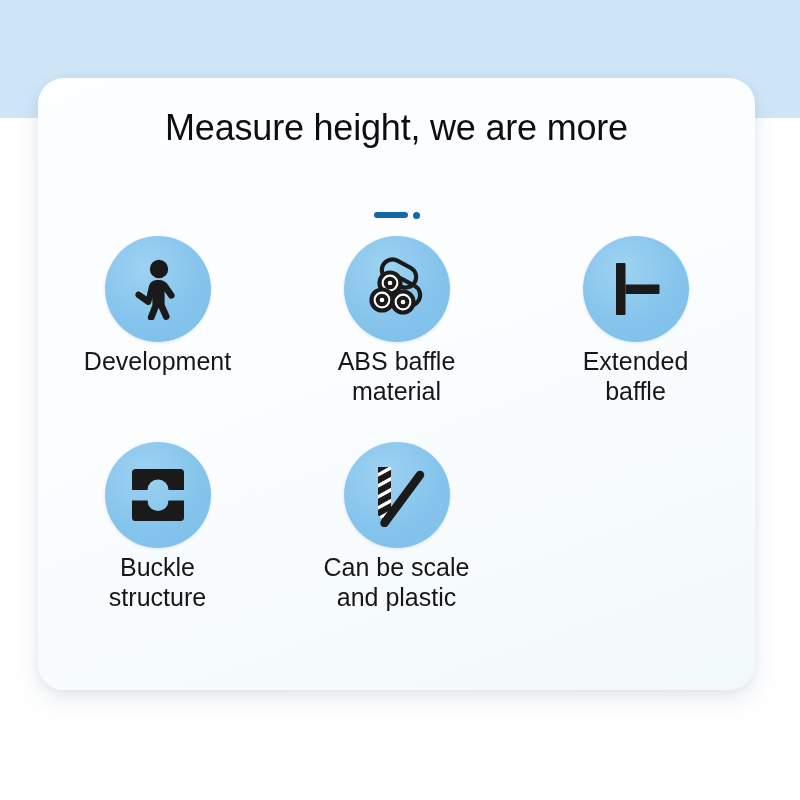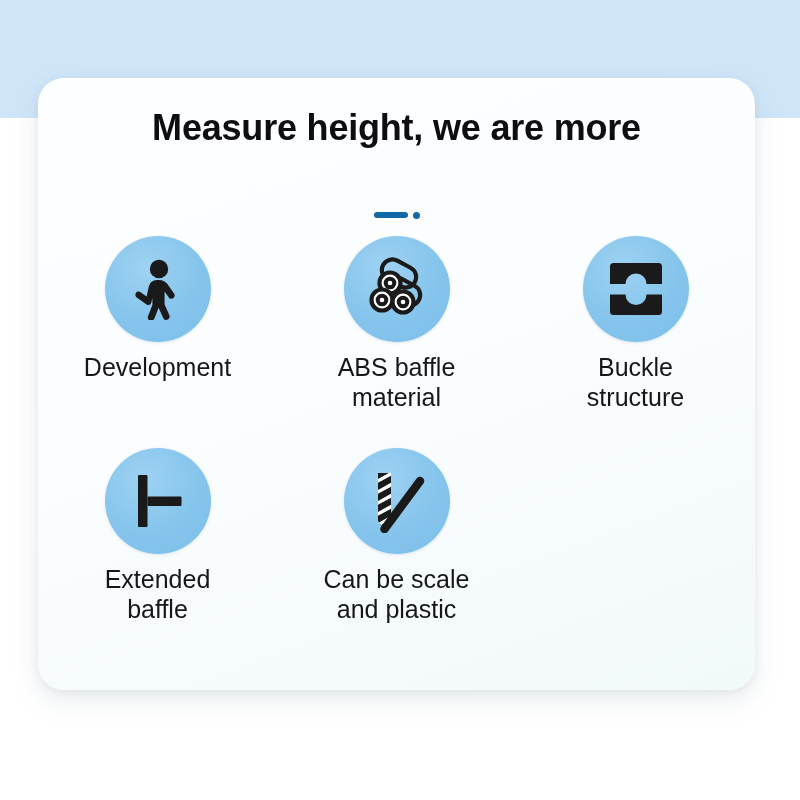--- a/index.html
+++ b/index.html
@@ -17,21 +17,21 @@
   #card{
     position:absolute;left:38px;top:78px;width:717px;height:612px;
     background:linear-gradient(160deg,#fdfeff 0%,#fbfdfe 45%,#f2f9fb 100%);
     border-radius:26px;
     box-shadow:0 10px 26px rgba(120,140,160,.17), 0 2px 8px rgba(120,140,160,.10);
   }
   #heading{
     position:absolute;left:0;top:28px;width:717px;
     text-align:center;
     font-size:36px;line-height:44px;
-    font-weight:700;
+    font-weight:400;
     color:#0e0e10;
     letter-spacing:-.2px;
     font-stretch:condensed;
   }
   #heading .ln{display:block;}
   #divider{
     position:absolute;left:0;top:132px;width:717px;height:10px;
     display:flex;align-items:center;justify-content:center;gap:5px;
   }
   #divider .bar{width:34px;height:6px;border-radius:3px;background:#1368a8;}
@@ -43,21 +43,21 @@
   }
   .cell{display:flex;flex-direction:column;align-items:center;}
   .circle{
     width:106px;height:106px;border-radius:50%;
     background:radial-gradient(circle at 38% 30%, #9ed2f2 0%, #85c4ec 55%, #7cbfea 100%);
     display:flex;align-items:center;justify-content:center;
     box-shadow:0 1px 3px rgba(90,130,160,.18);
   }
   .circle svg{display:block;}
   .label{
-    margin-top:10px;
+    margin-top:4px;
     text-align:center;
     font-size:25px;line-height:30px;
     color:#171719;
     font-weight:400;
     font-stretch:condensed;
     max-width:210px;
   }
   .label .ln{display:block;}
 </style>
 </head>
@@ -111,45 +111,45 @@
         </svg>
       </div>
       <div class="label">
         <span class="ln">ABS baffle</span>
         <span class="ln">material</span>
       </div>
     </div>
 
     <div class="cell">
       <div class="circle">
+        <svg width="64" height="64" viewBox="0 0 64 64">
+          <g fill="#1a1a1a">
+            <rect x="12" y="6" width="9.5" height="52" rx="1"></rect>
+            <rect x="21.5" y="27.5" width="34" height="9.5" rx="1"></rect>
+          </g>
+        </svg>
+      </div>
+      <div class="label">
+        <span class="ln">Extended</span>
+        <span class="ln">baffle</span>
+      </div>
+    </div>
+
+    <div class="cell">
+      <div class="circle">
         <svg width="64" height="58" viewBox="0 0 64 58">
           <g fill="#1a1a1a">
             <path d="M6 6.5 a3.5 3.5 0 0 1 3.5 -3.5 h45 a3.5 3.5 0 0 1 3.5 3.5 v17.5 h-15.5 a10.5 10.5 0 0 0 -21 0 H6 Z"></path>
             <path d="M6 51.5 a3.5 3.5 0 0 0 3.5 3.5 h45 a3.5 3.5 0 0 0 3.5 -3.5 v-17 h-15.5 a10.5 10.5 0 0 1 -21 0 H6 Z"></path>
           </g>
         </svg>
       </div>
       <div class="label">
         <span class="ln">Buckle</span>
         <span class="ln">structure</span>
-      </div>
-    </div>
-
-    <div class="cell">
-      <div class="circle">
-        <svg width="64" height="64" viewBox="0 0 64 64">
-          <g fill="#1a1a1a">
-            <rect x="12" y="6" width="9.5" height="52" rx="1"></rect>
-            <rect x="21.5" y="27.5" width="34" height="9.5" rx="1"></rect>
-          </g>
-        </svg>
-      </div>
-      <div class="label">
-        <span class="ln">Extended</span>
-        <span class="ln">baffle</span>
       </div>
     </div>
 
     <div class="cell">
       <div class="circle">
         <svg width="62" height="64" viewBox="0 0 62 64">
           <defs>
             <clipPath id="stripClip">
               <path d="M12 4 h13 v48 l-6.5 8 l-6.5 -8 Z"></path>
             </clipPath>

